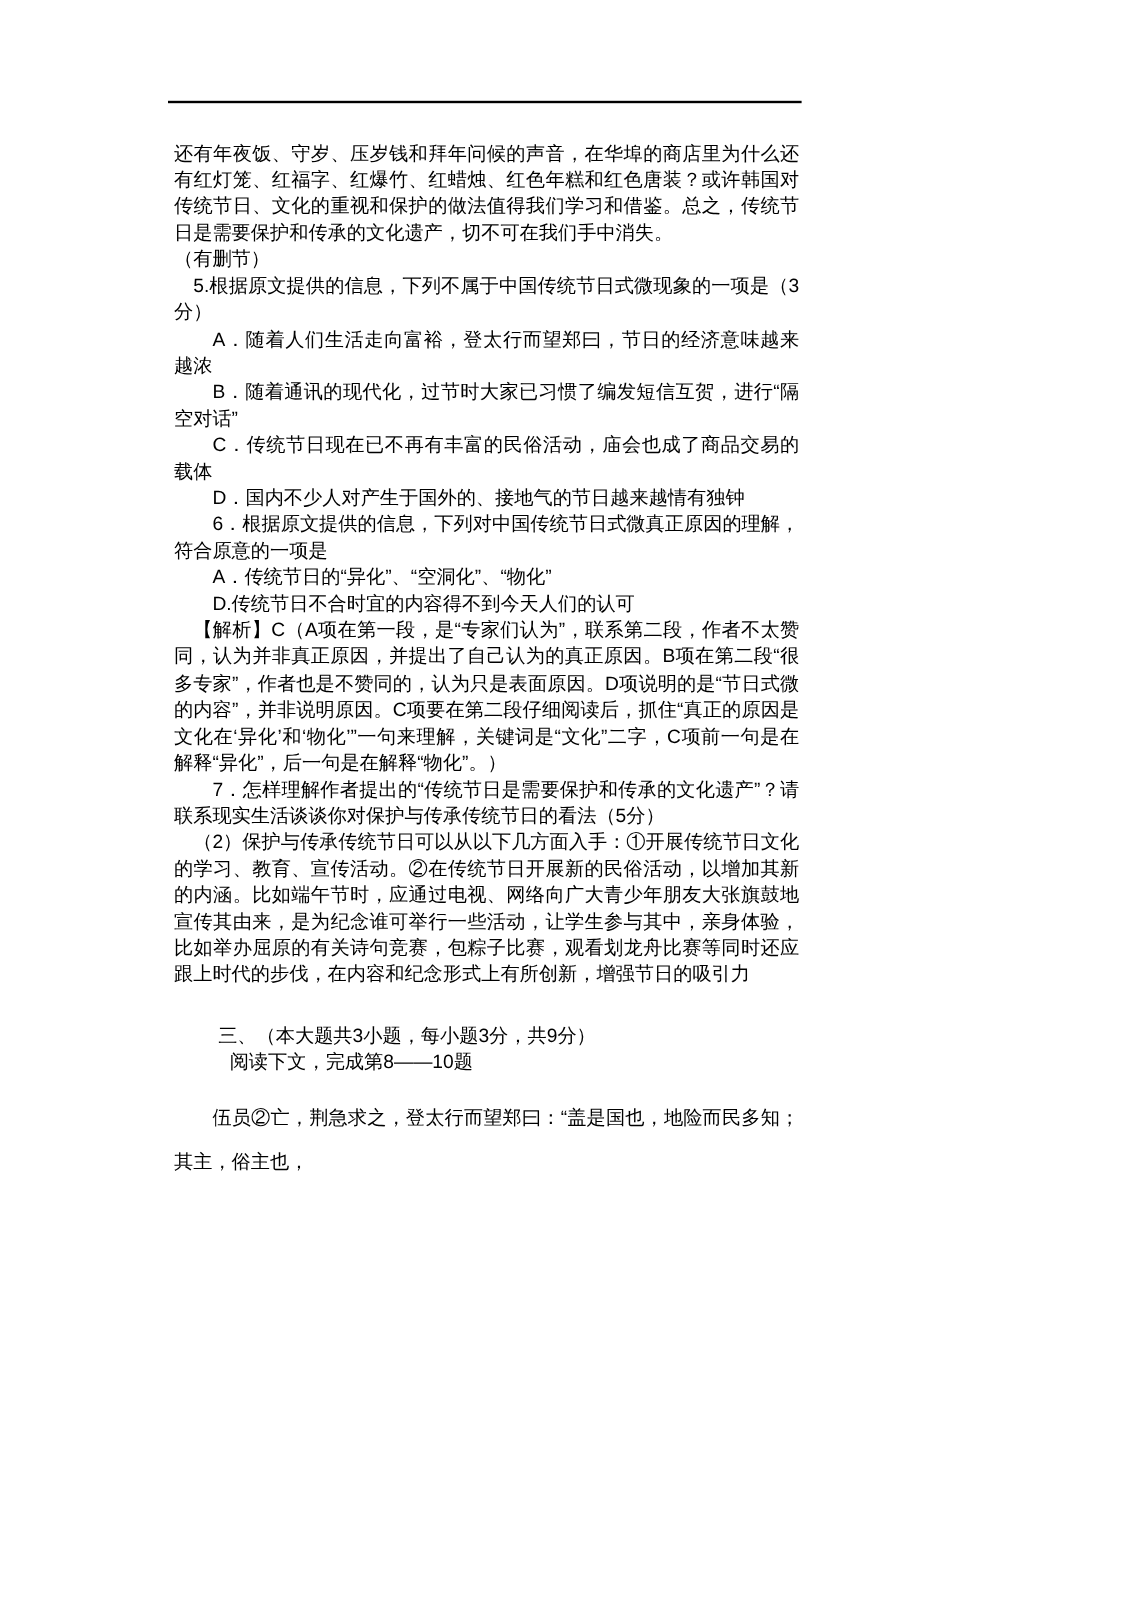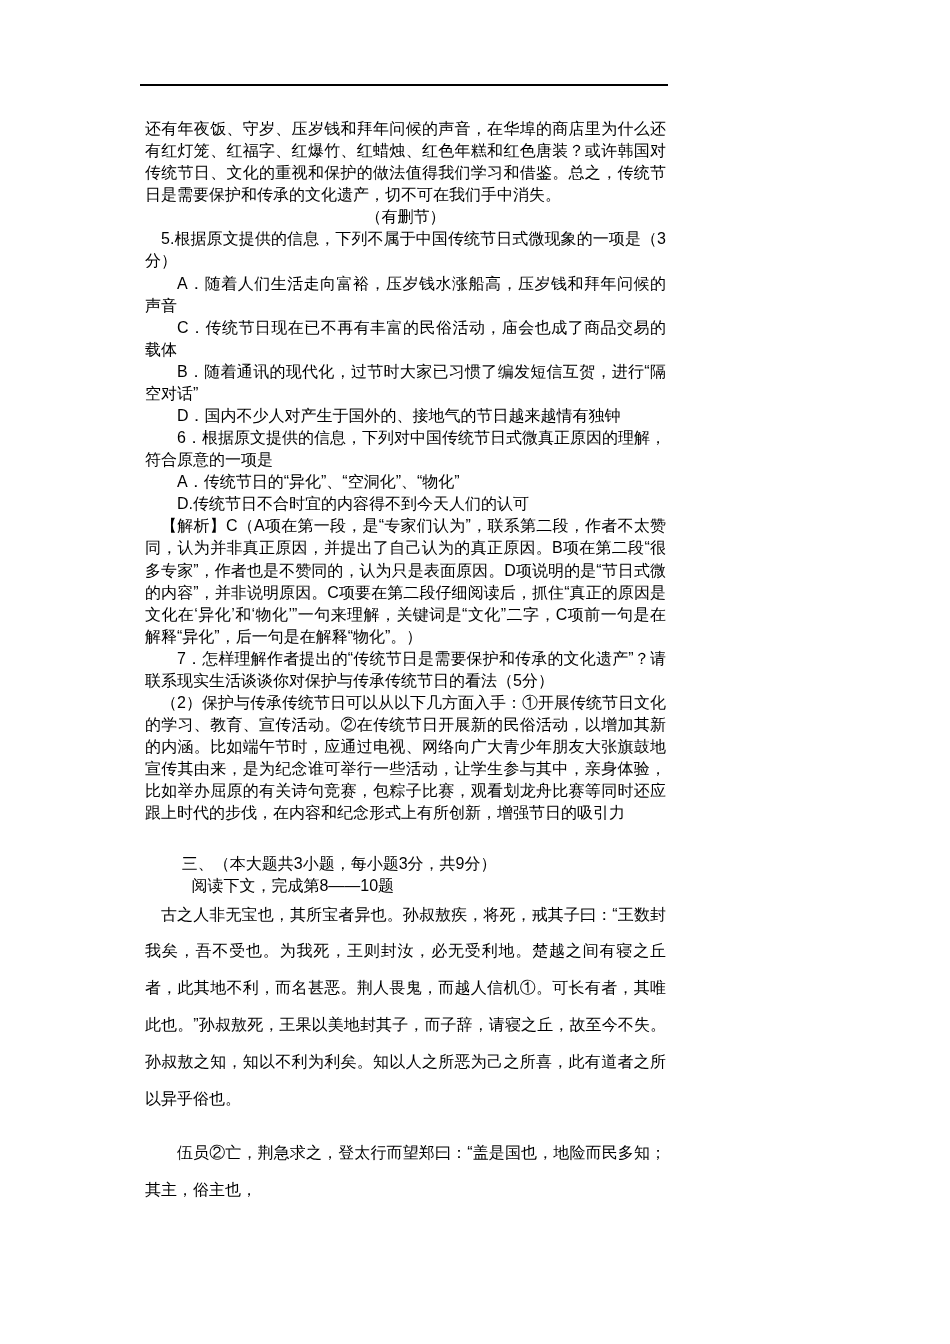--- a/index.html
+++ b/index.html
@@ -23,50 +23,49 @@
     margin: 0 0 32px -5px;
     width: calc(100% + 7px);
   }
   p {
     margin: 0;
     line-height: 1.38;
     text-align: justify;
     text-justify: inter-ideograph;
     word-break: break-all;
   }
-  .center { text-align: center; text-indent: 0; }
+  .center { text-align: left; text-indent: 0; }
   .i1 { text-indent: 1em; }
   .i2 { text-indent: 2em; }
   .i25 { text-indent: 2.3em; }
   .i3 { text-indent: 2.9em; }
   .gap { margin-top: 28px; }
   .gap-sm { margin-top: 18px; }
   .classical { line-height: 2.3; }
 </style>
 </head>
 <body>
 
 <div class="page">
   <hr class="top-rule">
 
   <p>还有年夜饭、守岁、压岁钱和拜年问候的声音，在华埠的商店里为什么还有红灯笼、红福字、红爆竹、红蜡烛、红色年糕和红色唐装？或许韩国对传统节日、文化的重视和保护的做法值得我们学习和借鉴。总之，传统节日是需要保护和传承的文化遗产，切不可在我们手中消失。</p>
   <p class="center">（有删节）</p>
 
   <p class="i1">5.根据原文提供的信息，下列不属于中国传统节日式微现象的一项是（3分）</p>
-  <p class="i2">A．随着人们生活走向富裕，压岁钱水涨船高，压岁钱和拜年问候的声音</p>
+  <p class="i2">A．随着人们生活走向富裕，登太行而望郑曰，节日的经济意味越来越浓</p>
+  <p class="i2">B．随着通讯的现代化，过节时大家已习惯了编发短信互贺，进行“隔空对话”</p>
   <p class="i2">C．传统节日现在已不再有丰富的民俗活动，庙会也成了商品交易的载体</p>
-  <p class="i2">B．随着通讯的现代化，过节时大家已习惯了编发短信互贺，进行“隔空对话”</p>
   <p class="i2">D．国内不少人对产生于国外的、接地气的节日越来越情有独钟</p>
 
   <p class="i2">6．根据原文提供的信息，下列对中国传统节日式微真正原因的理解，符合原意的一项是</p>
   <p class="i2">A．传统节日的“异化”、“空洞化”、“物化”</p>
   <p class="i2">D.传统节日不合时宜的内容得不到今天人们的认可</p>
   <p class="i1">【解析】C（A项在第一段，是“专家们认为”，联系第二段，作者不太赞同，认为并非真正原因，并提出了自己认为的真正原因。B项在第二段“很多专家”，作者也是不赞同的，认为只是表面原因。D项说明的是“节日式微的内容”，并非说明原因。C项要在第二段仔细阅读后，抓住“真正的原因是文化在‘异化’和‘物化’”一句来理解，关键词是“文化”二字，C项前一句是在解释“异化”，后一句是在解释“物化”。）</p>
 
   <p class="i2">7．怎样理解作者提出的“传统节日是需要保护和传承的文化遗产”？请联系现实生活谈谈你对保护与传承传统节日的看法（5分）</p>
   <p class="i1">（2）保护与传承传统节日可以从以下几方面入手：①开展传统节日文化的学习、教育、宣传活动。②在传统节日开展新的民俗活动，以增加其新的内涵。比如端午节时，应通过电视、网络向广大青少年朋友大张旗鼓地宣传其由来，是为纪念谁可举行一些活动，让学生参与其中，亲身体验，比如举办屈原的有关诗句竞赛，包粽子比赛，观看划龙舟比赛等同时还应跟上时代的步伐，在内容和纪念形式上有所创新，增强节日的吸引力</p>
 
   <p class="i25 gap">三、（本大题共3小题，每小题3分，共9分）</p>
   <p class="i3">阅读下文，完成第8——10题</p>
 
-  <p class="classical i1">古之人非无宝也，其所宝者异也。孙叔敖疾，将死，戒其子曰：“王数封我矣，吾不受也。为我死，王则封汝，必无受利地。楚越之间有寝之丘者，此其地不利，而名甚恶。荆人畏鬼，而越人信机①。可长有者，其唯此也。”孙叔敖死，王果以美地封其子，而子辞，请寝之丘，故至今不失。孙叔敖之知，知以不利为利矣。知以人之所恶为己之所喜，此有道者之所以异乎俗也。</p>
   <p class="classical i2 gap-sm">伍员②亡，荆急求之，登太行而望郑曰：“盖是国也，地险而民多知；其主，俗主也，</p>
 </div>
 
 </body></html>

